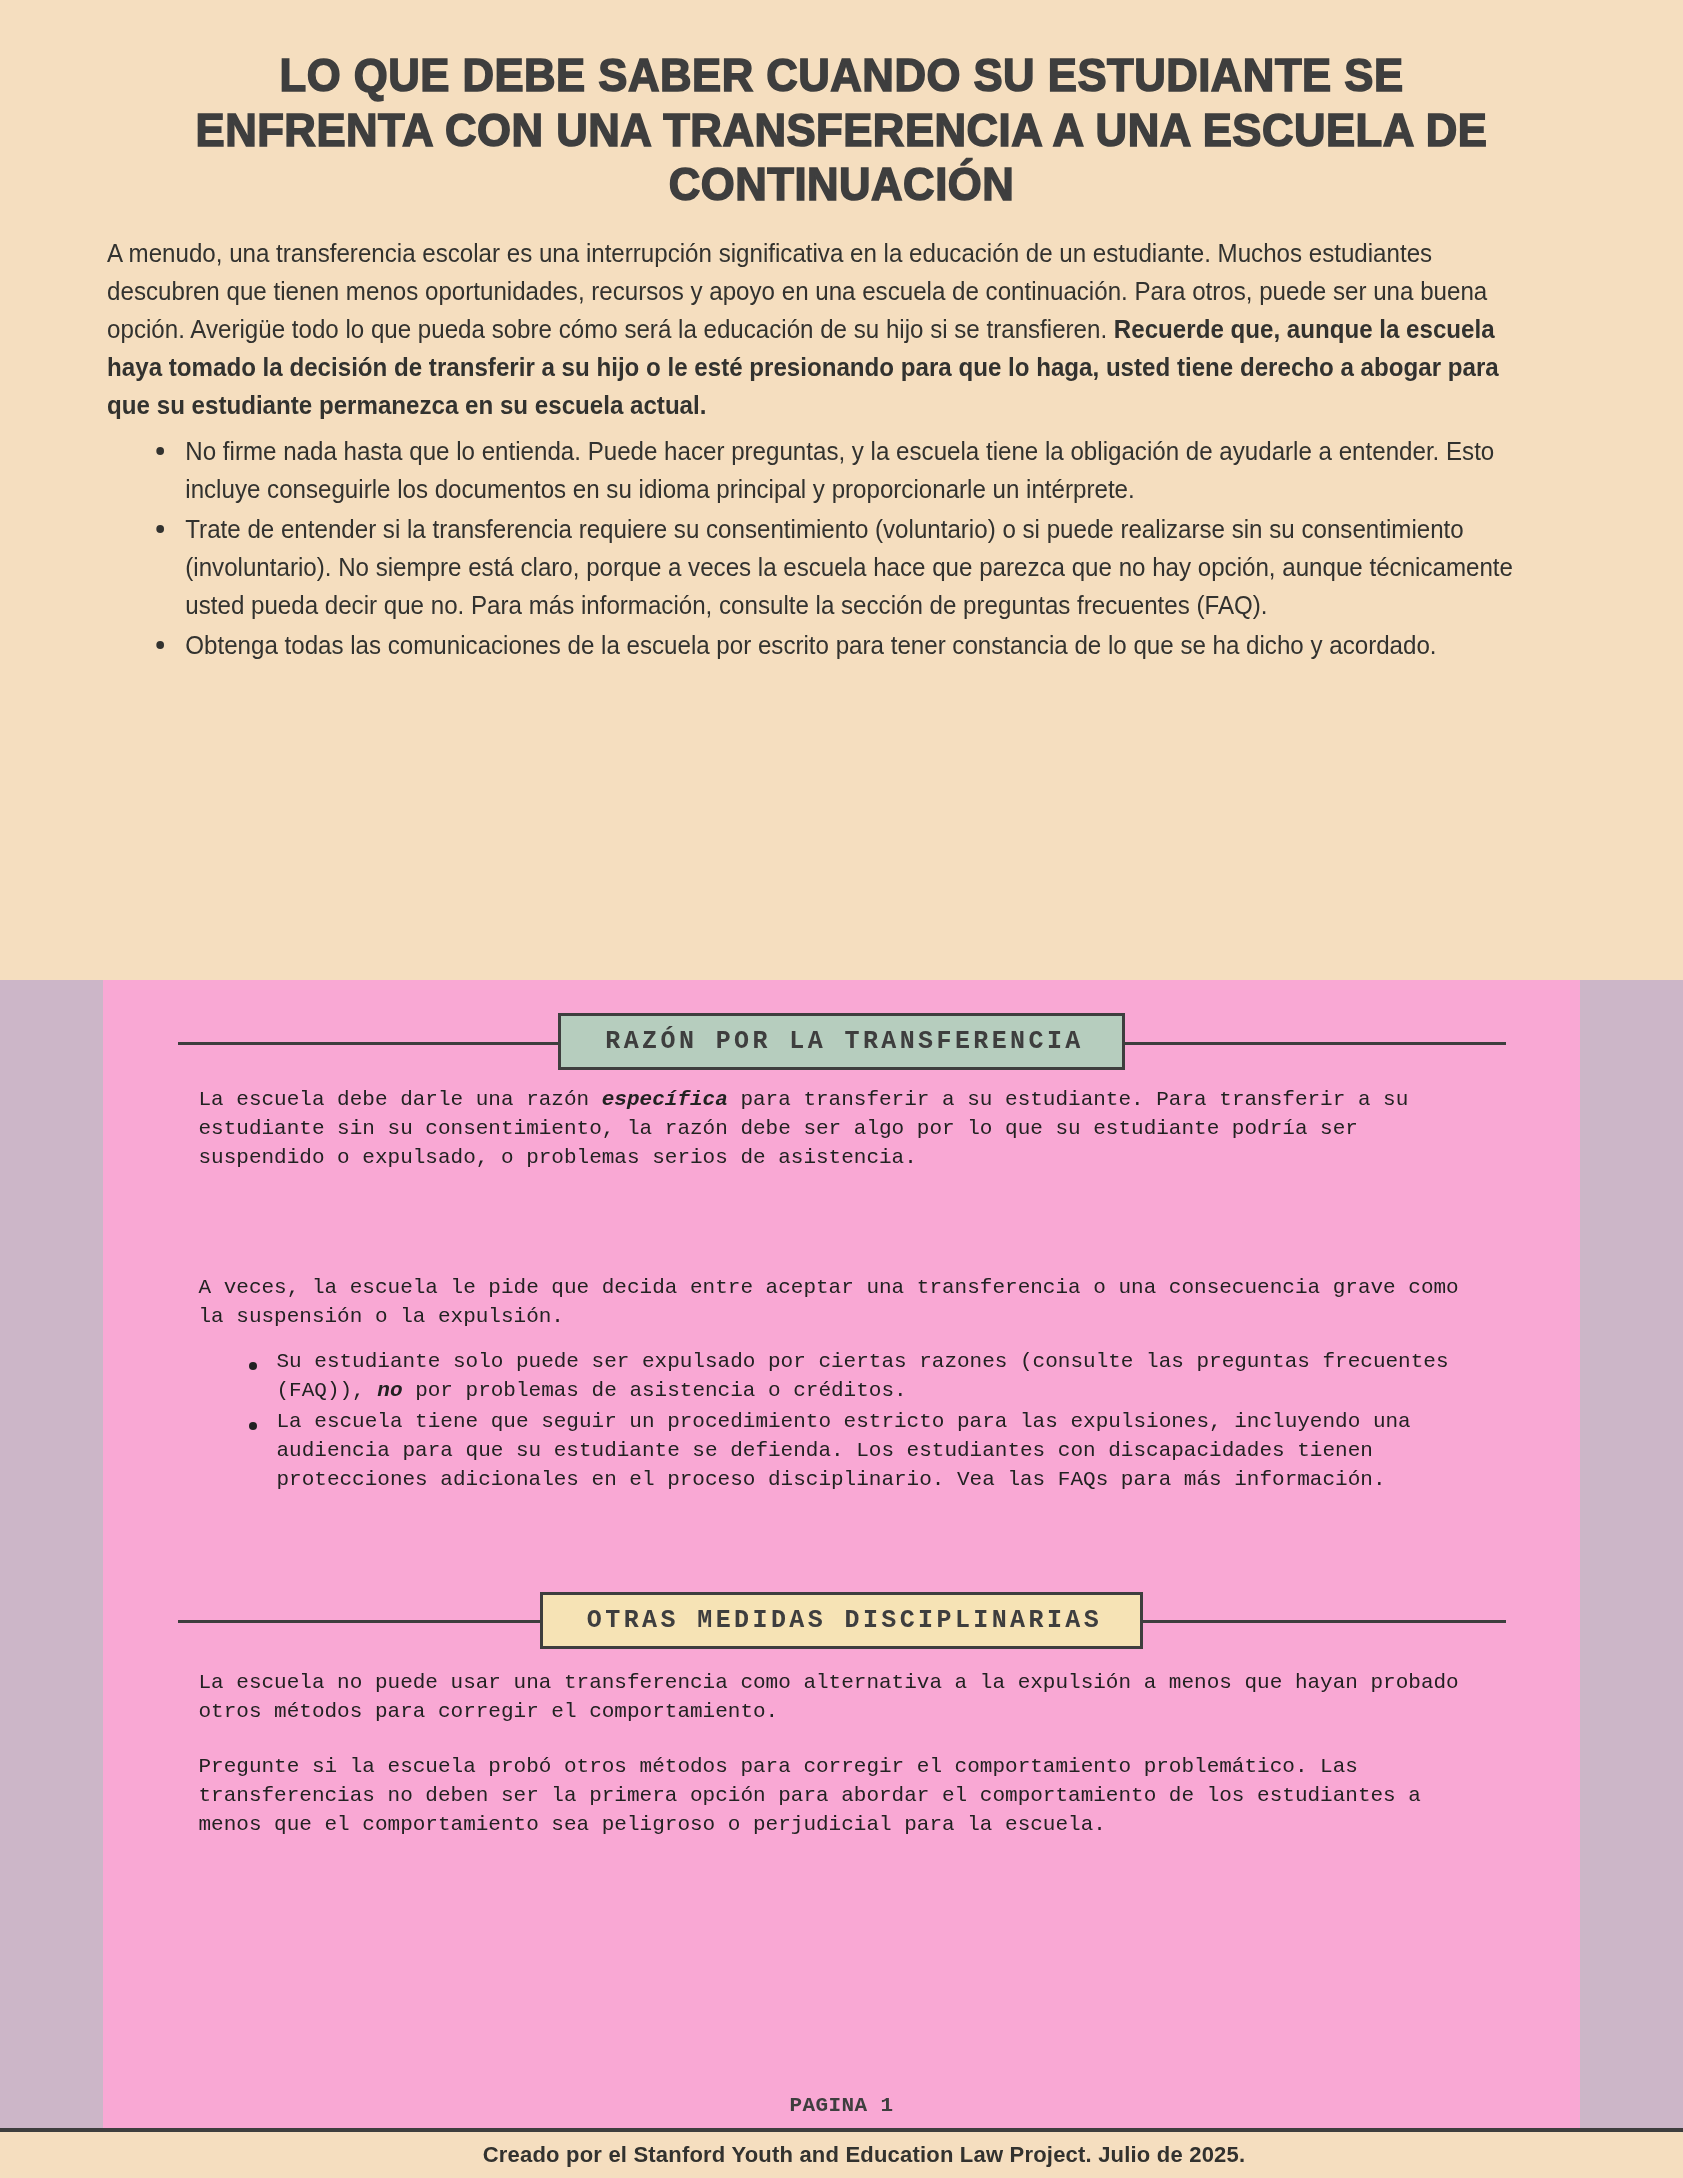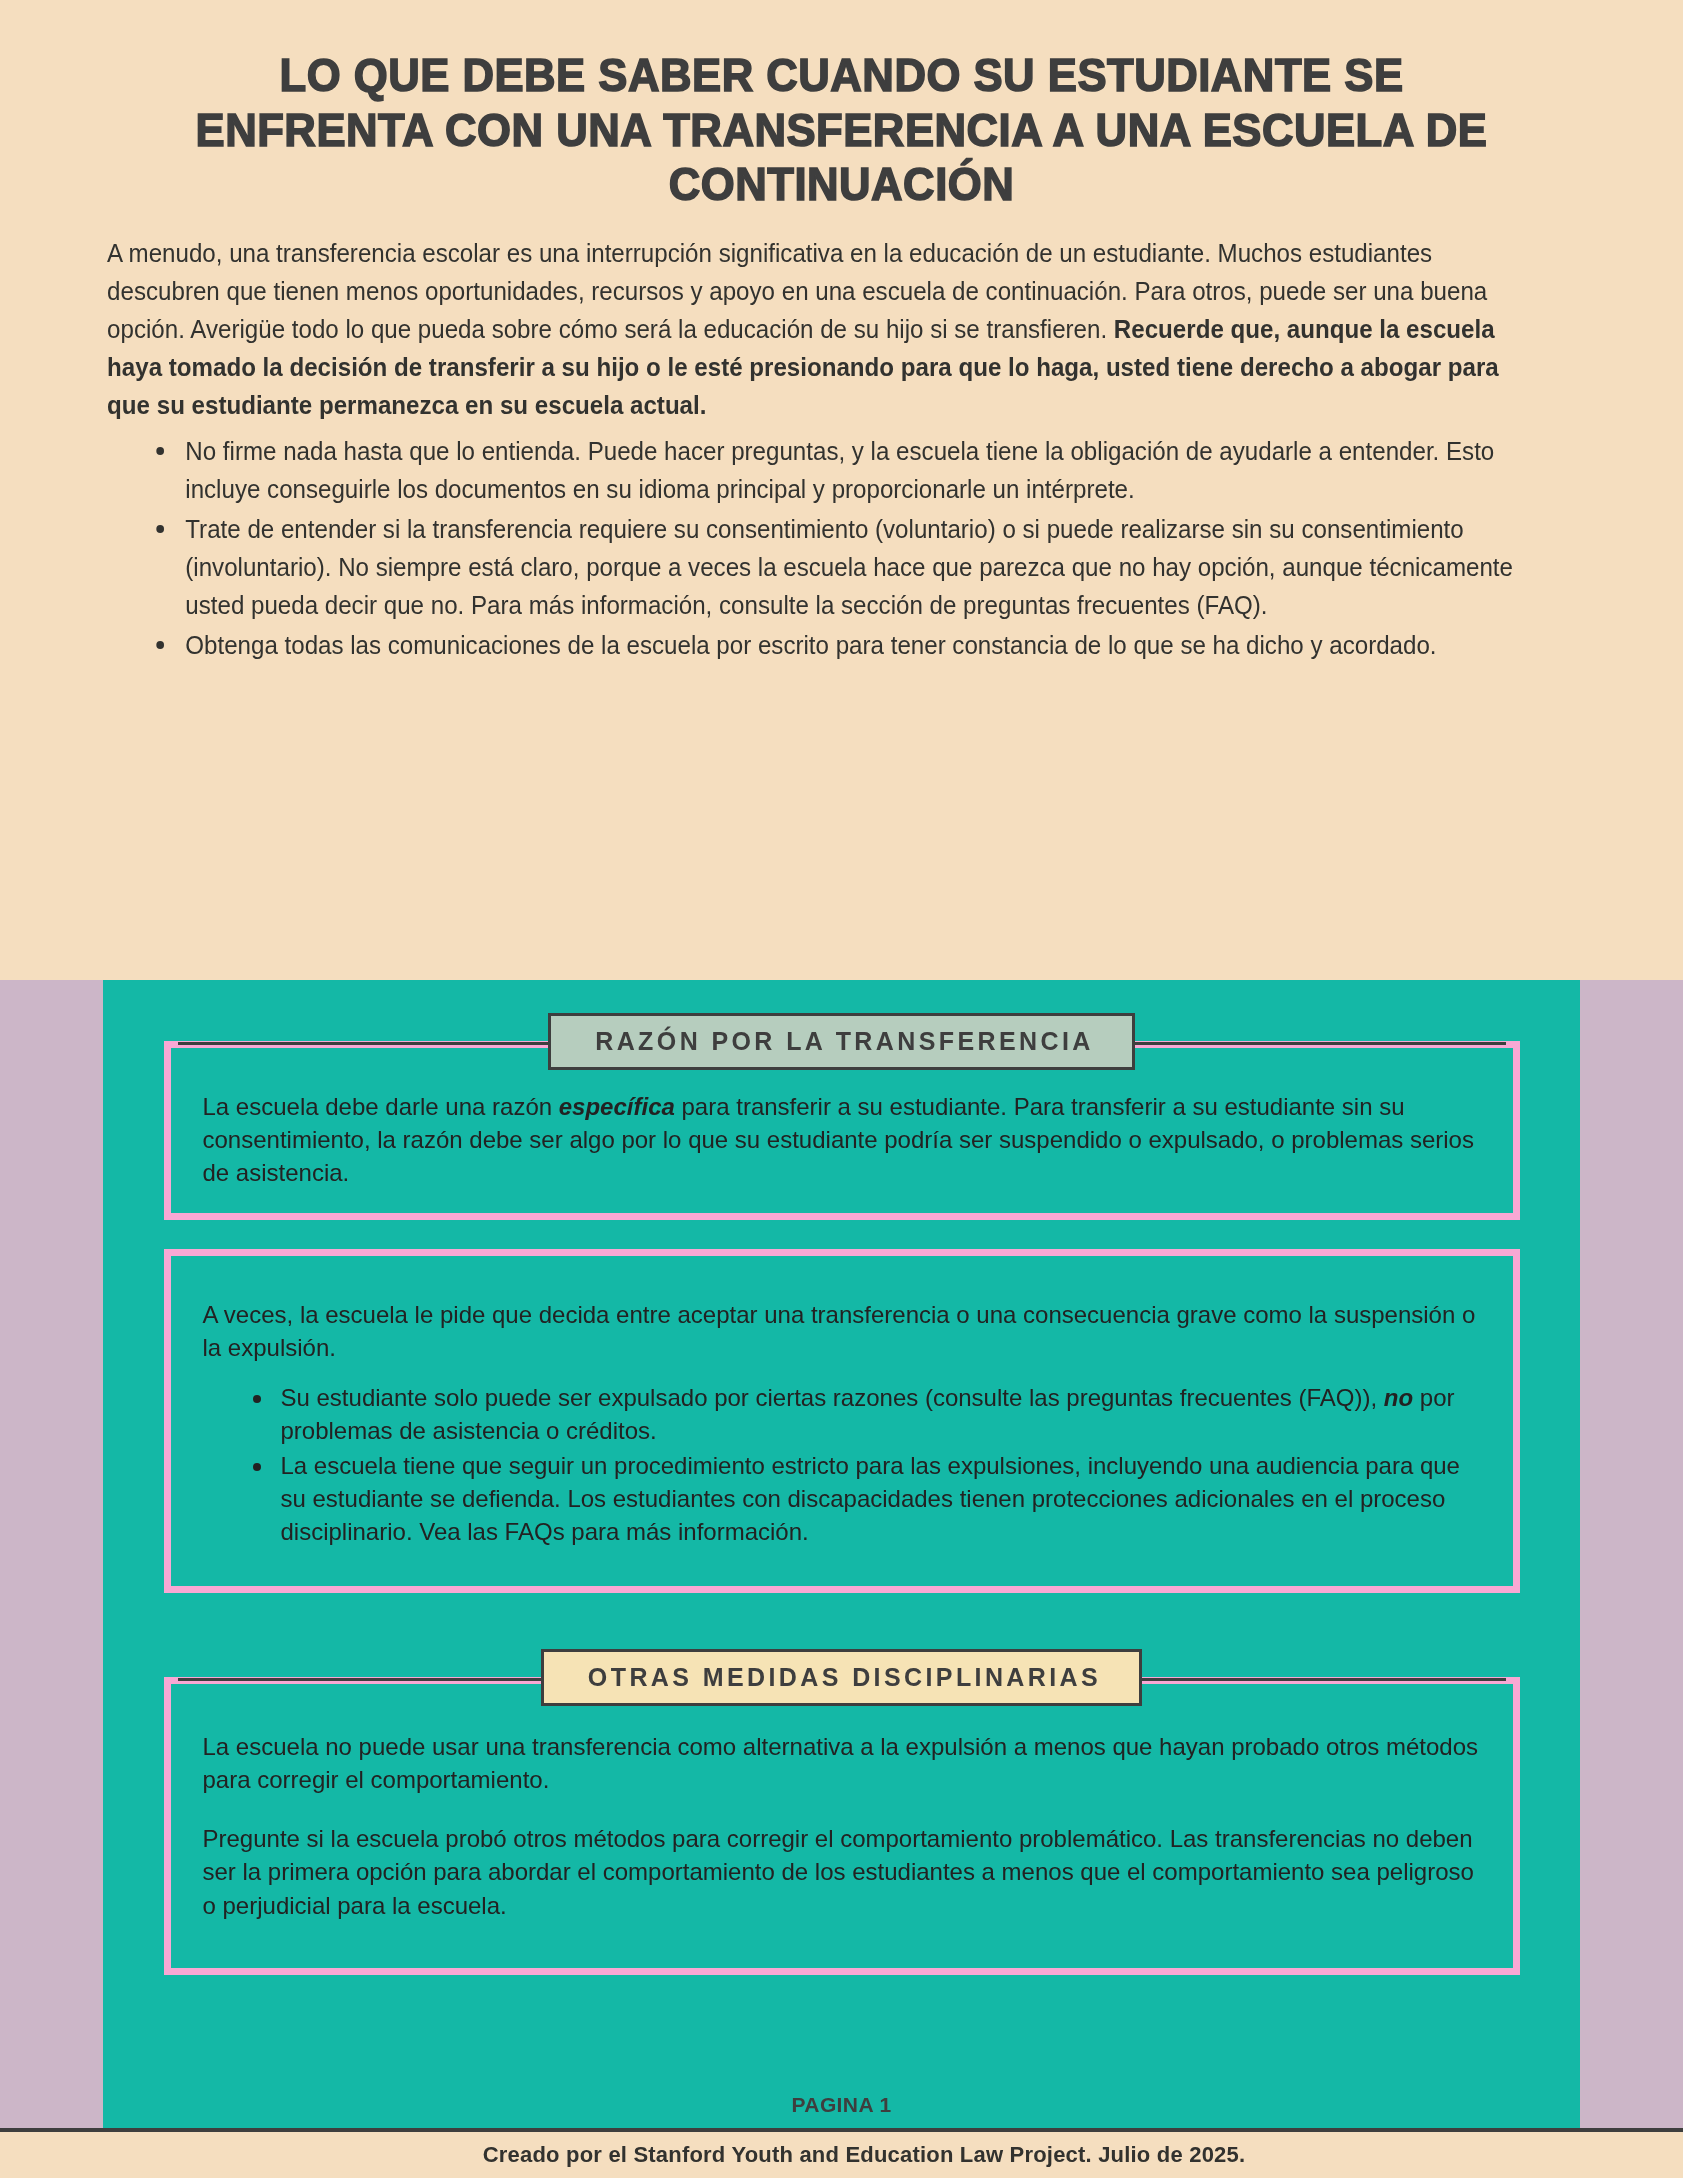--- a/index.html
+++ b/index.html
@@ -90,22 +90,23 @@
     background: #32322f;
   }
 
   
   #card {
     position: absolute;
     left: 103px;
     top: 980px;
     width: 1477px;
     bottom: 0;
-    background: #14b8a6;
+    background: #f9a8d4;
     box-sizing: border-box;
+    font-family: Liberation Mono, monospace;
   }
 
   .section {
     position: relative;
     margin: 0 auto;
     width: 1356px;
   }
 
   .section-head-row {
     position: relative;
@@ -135,25 +136,25 @@
     text-transform: uppercase;
     white-space: nowrap;
     z-index: 4;
     box-sizing: border-box;
   }
   .head-green  { background: #b6cdbe; }
   .head-mauve  { background: #ceb4c4; }
   .head-cream  { background: #f6e3b5; }
 
   .section-body {
-    border: 7px solid #f9a8d4;
+    border: 3px solid #f9a8d4;
     margin-top: -28px;
     padding: 44px 32px 24px 32px;
     color: #222;
-    font-size: 24px;
+    font-size: 21px;
     line-height: 1.38;
     box-sizing: border-box;
     transform-origin: left top;
   }
   .section-body p { margin: 0 0 0 0; }
   .section-body p + p { margin-top: 26px; }
   .section-body .bi { font-weight: bold; font-style: italic; }
 
   .inner-bullets {
     list-style: none;

